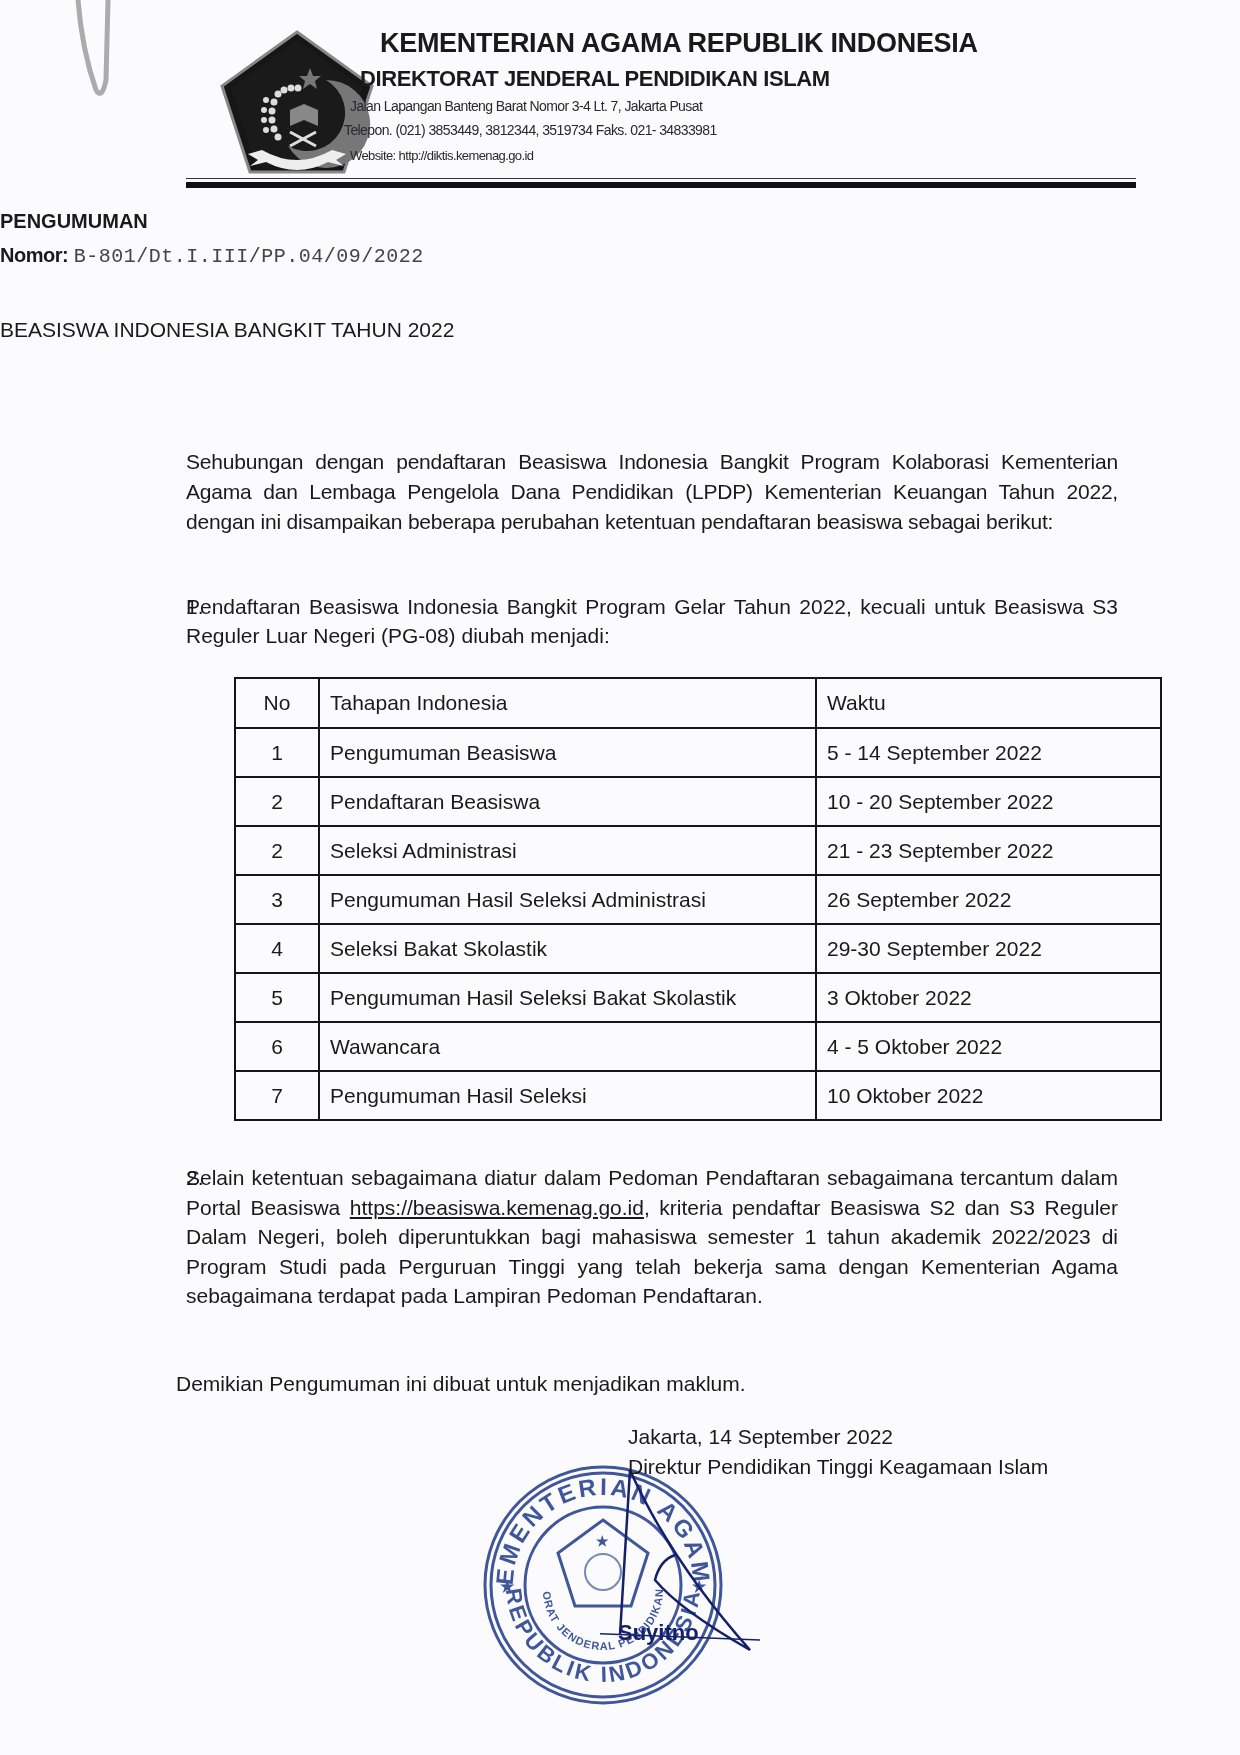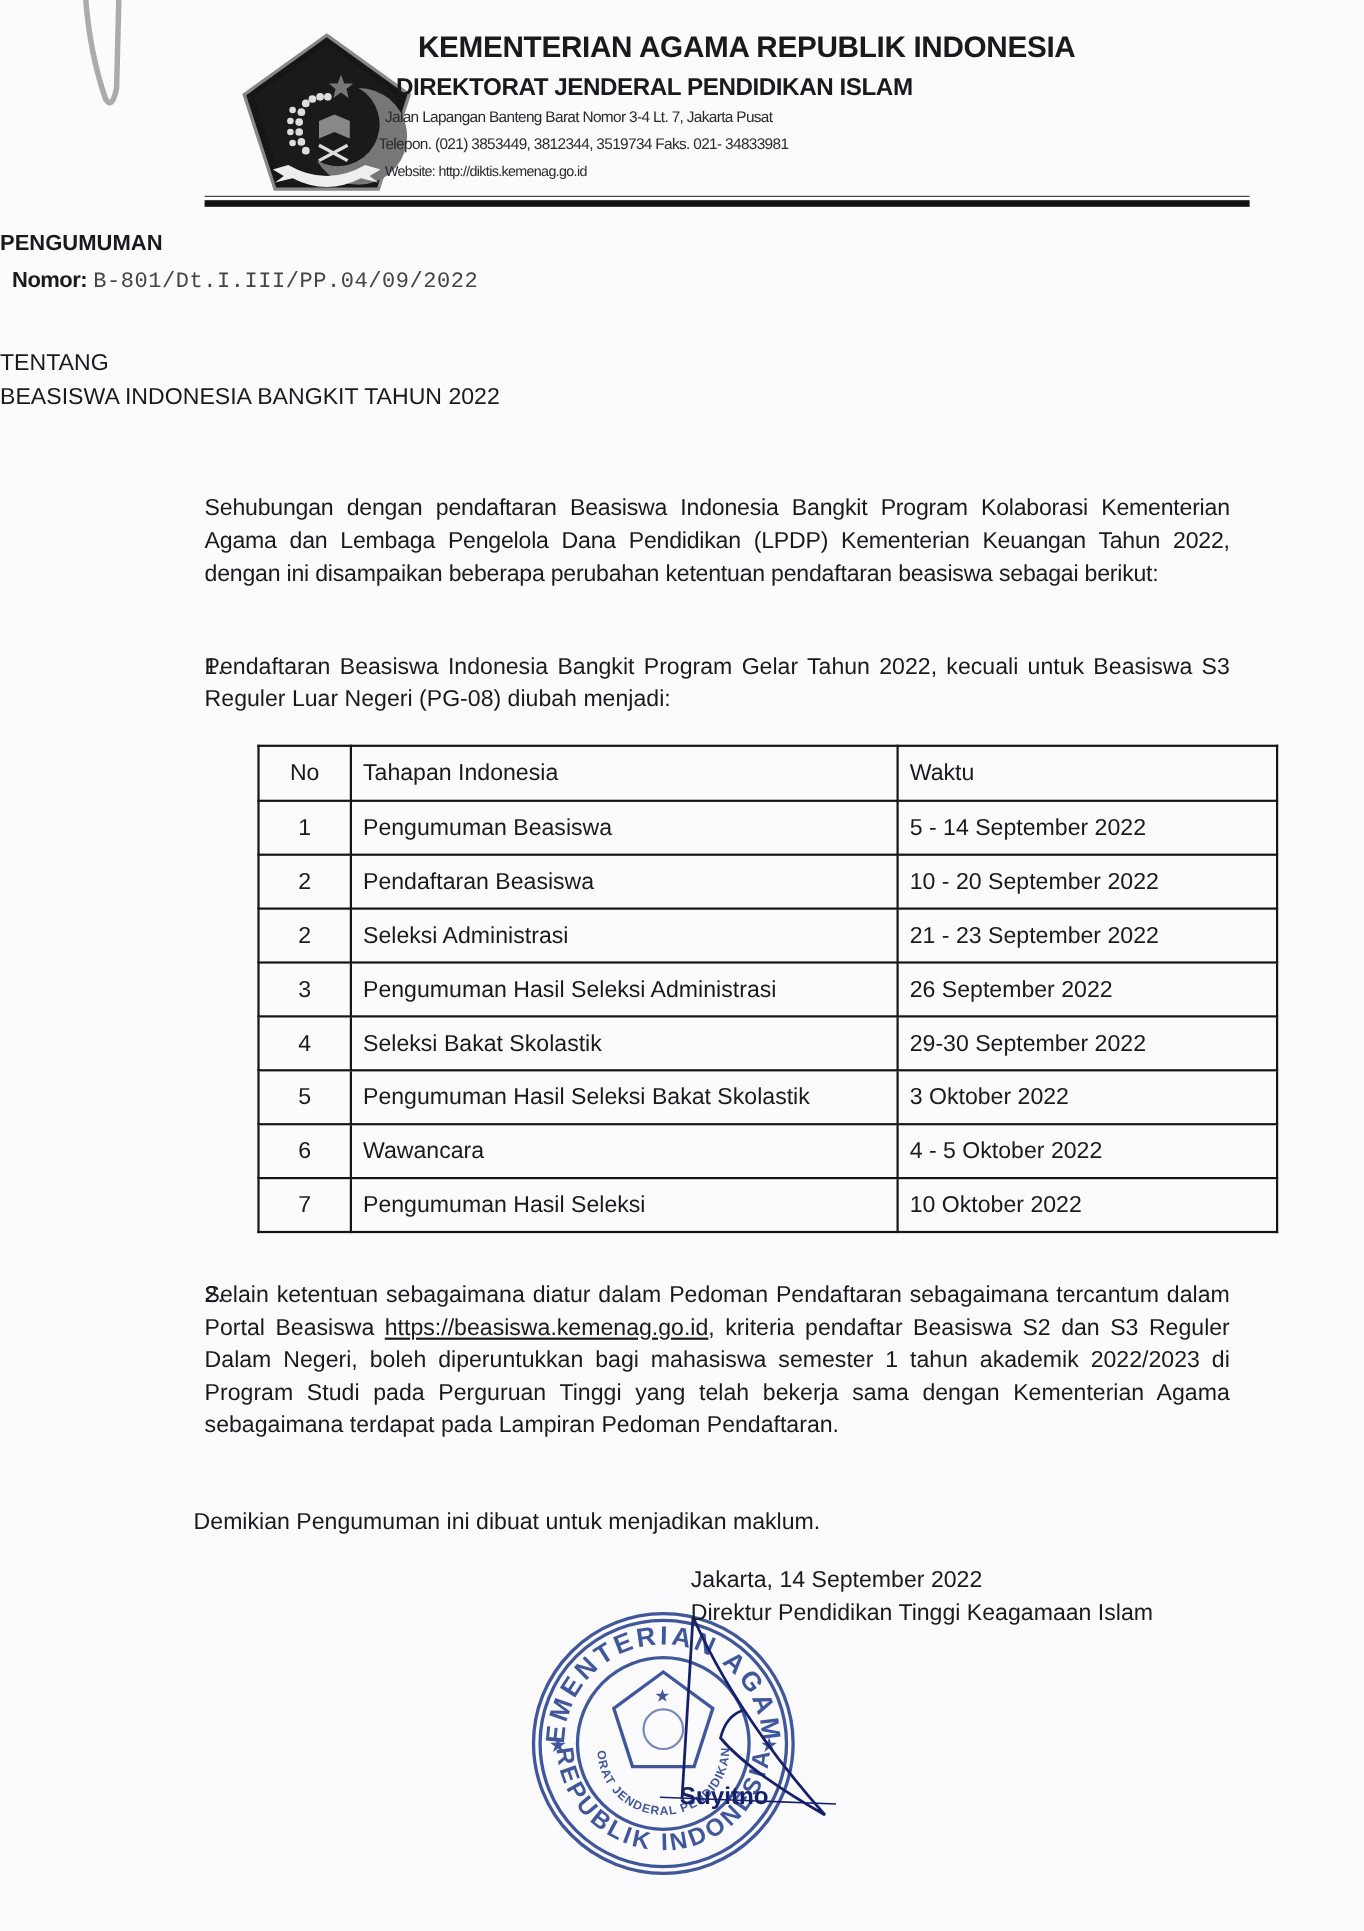--- a/index.html
+++ b/index.html
@@ -21,21 +21,21 @@
   .kop-4 { top: 122px; font-size: 14px; letter-spacing: -0.6px; left: 344px; color: #2a2a2e; }
   .kop-5 { top: 148px; font-size: 13px; letter-spacing: -0.6px; left: 350px; color: #2a2a2e; }
   .rule { left: 186px; width: 950px; }
   .rule-thick { top: 182px; height: 6px; background: #111; }
   .rule-thin { top: 178px; height: 1px; background: #333; }
 
   
   .center { left: 0; width: 1240px; text-align: left; }
   .title { top: 210px; font-size: 20px; font-weight: bold; }
   .nomor { top: 244px; font-size: 20px; }
-  .nomor .lbl { font-weight: bold; letter-spacing: -0.5px; margin-left: 11px; }
+  .nomor .lbl { font-weight: bold; letter-spacing: -0.5px; }
   .nomor .num { font-family: "Liberation Mono", monospace; color: #444; font-size: 20px; letter-spacing: 0.5px; }
   .tentang { top: 314px; font-size: 21px; line-height: 31px; }
 
   
   .para { left: 186px; width: 932px; font-size: 21px; line-height: 30px; text-align: justify; letter-spacing: -0.2px; }
   .intro { top: 447px; }
   .item { left: 186px; width: 932px; font-size: 21px; line-height: 29px; }
   .item .n { position: absolute; left: 0; top: 0; }
   .item .t { text-align: justify; }
   .item1 { top: 592px; }
@@ -104,21 +104,20 @@
 <div class="abs kop kop-5">Website: http://diktis.kemenag.go.id</div>
 <div class="abs rule rule-thin"></div>
 <div class="abs rule rule-thick"></div>
 
 <div class="abs center title">PENGUMUMAN</div>
 <div class="abs center nomor">
   <span class="lbl">Nomor:</span>
   <span class="num">B-801/Dt.I.III/PP.04/09/2022</span>
 </div>
 <div class="abs center tentang">
-  <div>TENTANG</div>
   <div>BEASISWA INDONESIA BANGKIT TAHUN 2022</div>
 </div>
 
 <div class="abs para intro">Sehubungan dengan pendaftaran Beasiswa Indonesia Bangkit Program Kolaborasi Kementerian Agama dan Lembaga Pengelola Dana Pendidikan (LPDP) Kementerian Keuangan Tahun 2022, dengan ini disampaikan beberapa perubahan ketentuan pendaftaran beasiswa sebagai berikut:</div>
 
 <div class="abs item item1">
   <span class="n">1.</span>
   <div class="t">Pendaftaran Beasiswa Indonesia Bangkit Program Gelar Tahun 2022, kecuali untuk Beasiswa S3 Reguler Luar Negeri (PG-08) diubah menjadi:</div>
 </div>
 

